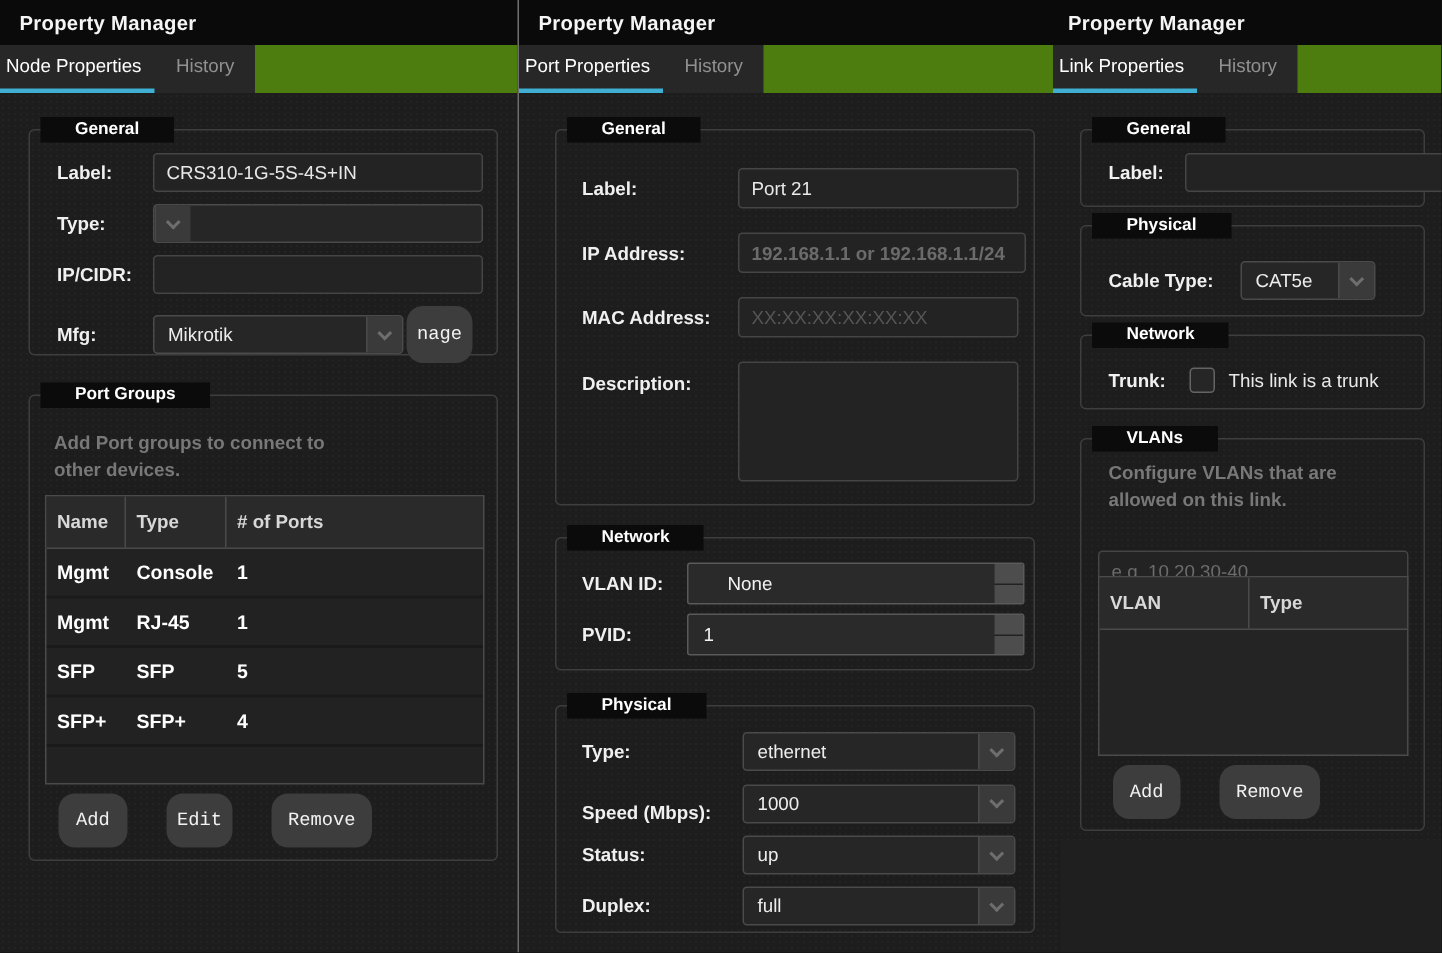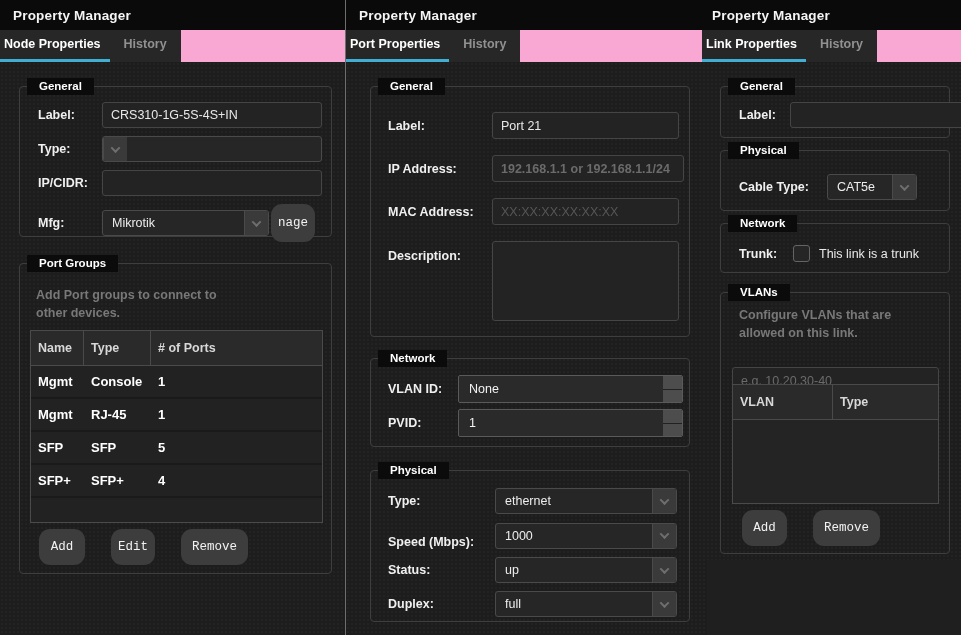--- a/index.html
+++ b/index.html
@@ -6,33 +6,33 @@
   html,body { width:961px; height:635px; overflow:hidden; background:#141414;
               font-family:"Liberation Sans", sans-serif; }
   :root { --accent:#3fafd4; }
 
   .stage { position:relative; width:961px; height:635px; }
 
   .panel { position:absolute; top:0; height:635px; }
   .panel-header { height:30px; background:#0a0a0a; display:flex; align-items:center; }
   .panel-title { color:#f5f5f5; font-weight:bold; font-size:13.5px; padding-left:13px; letter-spacing:.2px; }
 
-  .tabrow { height:32px; background:#f9a8d4;font-weight:bold; }
+  .tabrow { height:32px; background:#4d7c0f; }
   .tabs { display:flex; width:max-content; height:32px; background:#272727; }
   .tab { font-size:12.5px; line-height:29px; height:32px; padding:0 14px; color:#919191; cursor:default; }
   .tab.active { color:#ffffff; border-bottom:3px solid var(--accent); padding:0 9px 0 4px; }
 
   .content { position:absolute; top:62px; left:0; right:0; bottom:0;
              background-color:#1d1d1d;
              background-image:radial-gradient(rgba(255,255,255,0.028) 1px, transparent 1px);
              background-size:4px 4px; }
 
   .group { position:absolute; border:1px solid #3e3e3e; border-radius:4px; }
   .chip { position:absolute; top:-9px; left:7px; background:#0b0b0b; color:#ffffff;
-          font-weight:bold; font-size:11.5px; padding:2px 12px; line-height:1.1; }
+          font-weight:bold; font-size:11.5px; padding:2px 23px; line-height:1.1; }
 
   .frow { display:flex; align-items:center; }
   .flabel { font-weight:bold; font-size:12.5px; color:#f0f0f0; flex:none; }
 
   .tinput, .tarea { background:#232323; border:1px solid #454545; border-radius:3px;
           color:#e8e8e8; font-size:12.5px; font-family:"Liberation Sans",sans-serif;
           padding:0 8px; height:26px; outline:none; }
   .tinput::placeholder { color:#8a8a8a; }
   .tinput.dark-ph::placeholder { color:#565656; }
   .tinput.mid-ph::placeholder { color:#6b6b6b; }
@@ -202,21 +202,21 @@
             <textarea class="tarea" style="flex: 1 1 0%; height: 80px;" readonly=""></textarea>
           </div>
         </div>
       </div>
 
       <div class="group" style="left:24px; top:296px; width:320px; height:89px;">
         <span class="chip">Network</span>
         <div style="padding:16px 6px 0 17px; display:flex; flex-direction:column; gap:6px;">
           <div class="frow">
             <span class="flabel" style="width:70px;">VLAN ID:</span>
-            <div class="spin" style="flex:1;">
+            <div class="spin" style="flex:1;padding-left:16px;">
               <span class="spin-text">None</span>
               <span class="spin-btns">
                 <span class="spin-btn"></span>
                 <span class="spin-btn"></span>
               </span>
             </div>
           </div>
           <div class="frow">
             <span class="flabel" style="width:70px;">PVID:</span>
             <div class="spin" style="flex:1;">

